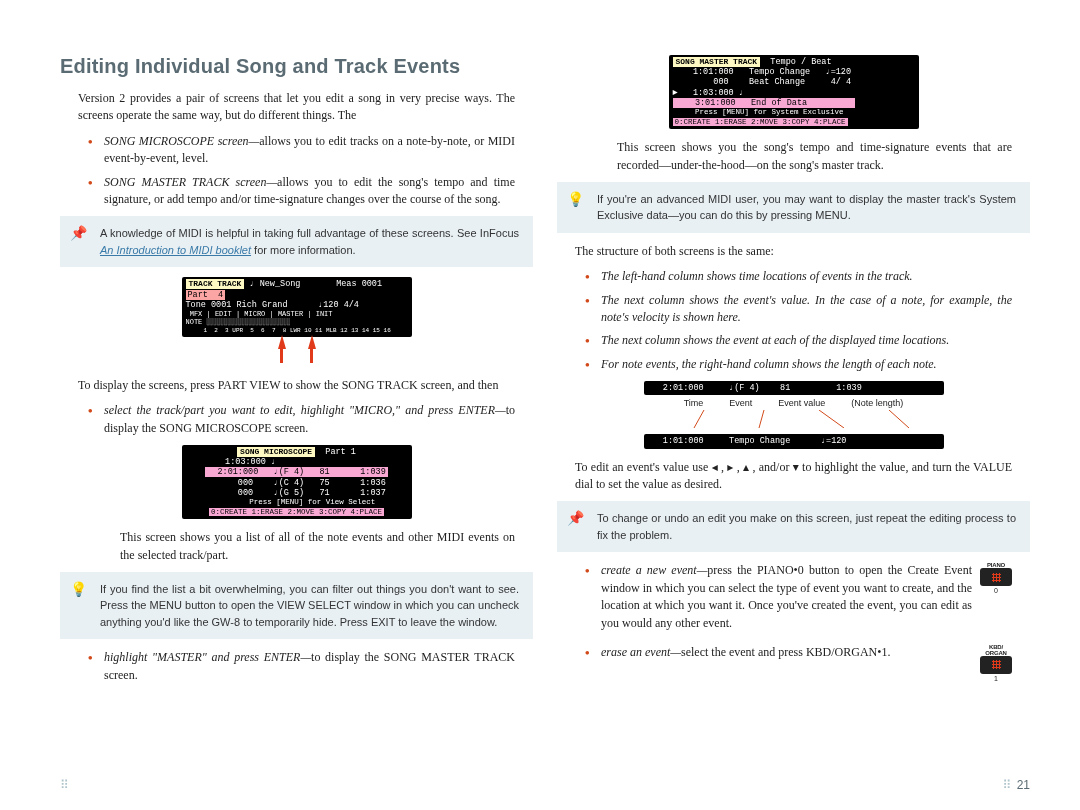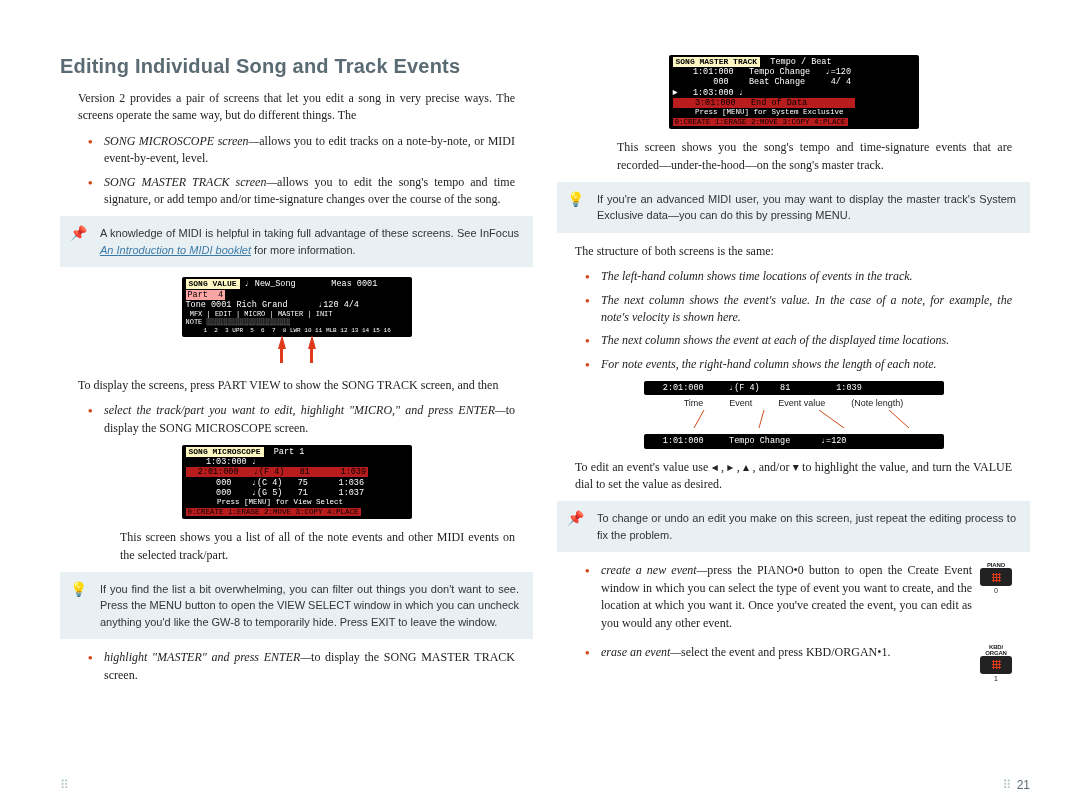--- a/index.html
+++ b/index.html
@@ -14,21 +14,21 @@
   ul.bul li::before { content: "•"; position: absolute; left: 10px; color: #d24a1a; font-size: 13px; font-weight: bold; }
   .ital { font-style: italic; }
   .note { display: flex; align-items: flex-start; background: #e8f0f4; margin: 8px 0 10px 0; padding: 9px 14px 9px 8px; gap: 10px; }
   .note .icon { flex: 0 0 22px; display: flex; align-items: center; justify-content: center; font-size: 14px; color: #5a6b73; }
   .note .text { flex: 1; font-family: 'Trebuchet MS', 'Segoe UI', sans-serif; font-size: 11px; line-height: 1.5; text-align: justify; color: #333; }
   .note a { color: #3a7aa8; font-style: italic; text-decoration: underline; }
   .lcd { margin: 8px auto 10px auto; display: block; }
   .lcd-outer { background: #000; color: #fff; font-family: 'Courier New', monospace; font-size: 8.5px; line-height: 1.2; border-radius: 2px; }
   .lcd-title { background: #fef9c3; color: #000; display: inline-block; font-weight: bold; padding: 0 3px; font-size: 8px; }
   .lcd-row { white-space: pre; padding: 0 4px; }
-  .lcd-inv { background: #b91c1c; color: #000; padding: 0 2px; }
+  .lcd-inv { background: #f9a8d4; color: #000; padding: 0 2px; }
   .arrows { display: flex; justify-content: center; gap: 22px; margin-top: -2px; }
   .arrow { width: 0; height: 0; border-left: 4px solid transparent; border-right: 4px solid transparent; border-bottom: 14px solid #e03a1a; position: relative; }
   .arrow::after { content: ""; position: absolute; top: 14px; left: -1.5px; width: 3px; height: 14px; background: #e03a1a; }
   .footer { position: absolute; bottom: 18px; left: 0; right: 0; display: flex; justify-content: space-between; padding: 0 50px 0 60px; font-family: 'Trebuchet MS', sans-serif; font-size: 12px; color: #5a6b73; }
   .footer .dots { letter-spacing: 1px; color: #b0c4cc; }
   .chart-expl { display: flex; justify-content: center; gap: 26px; font-family: 'Trebuchet MS', sans-serif; font-size: 9px; margin: 3px 0 2px 0; }
   .chart-lines { position: relative; height: 18px; margin-bottom: 6px; }
   .chart-lines svg { width: 100%; height: 100%; }
   .btn-icon { width: 32px; margin-left: auto; margin-bottom: 4px; }
   .btn-icon .btn-top { font-family: 'Trebuchet MS', sans-serif; font-size: 6px; font-weight: bold; text-align: center; letter-spacing: -0.2px; }
@@ -63,40 +63,40 @@
 
     <div class="note">
       <div class="icon">📌</div>
       <div class="text">
         <span>A knowledge of MIDI is helpful in taking full advantage of these screens. See InFocus </span><a href="#">An Introduction to MIDI booklet</a><span> for more information.</span>
       </div>
     </div>
 
     <div class="lcd" style="width:230px;">
       <div class="lcd-outer" style="padding:2px 0 3px 0;">
-        <div class="lcd-row"><span class="lcd-title">SONG VALUE</span> ♩ <span>New_Song</span>       <span>Meas 0001</span></div>
+        <div class="lcd-row"><span class="lcd-title">TRACK TRACK</span> ♩ <span>New_Song</span>       <span>Meas 0001</span></div>
         <div class="lcd-row"><span style="background:#fca5a5;color:#000;padding:0 2px;">Part  4</span></div>
         <div class="lcd-row"><span>Tone 0001 Rich Grand</span>      <span>♩120 4/4</span></div>
         <div class="lcd-row" style="font-size:7px;"> MFX | EDIT | MICRO | MASTER | INIT </div>
         <div class="lcd-row" style="font-size:7px;">NOTE ░░░░░░░░░░░░░░░░░░░░</div>
         <div class="lcd-row" style="font-size:6px;">     1  2  3 UPR  5  6  7  8 LWR 10 11 MLB 12 13 14 15 16</div>
       </div>
       <div class="arrows">
         <div class="arrow"></div>
         <div class="arrow"></div>
       </div>
     </div>
 
     <p class="body" style="margin-top:28px;">To display the screens, press PART VIEW to show the SONG TRACK screen, and then</p>
     <ul class="bul">
       <li><span class="ital">select the track/part you want to edit, highlight "MICRO," and press ENTER—</span><span>to display the SONG MICROSCOPE screen.</span></li>
     </ul>
 
     <div class="lcd" style="width:230px;">
-      <div class="lcd-outer" style="padding:2px 0 2px 0;">
+      <div class="lcd-outer" style="padding:2px 0 2px 0;text-align:center;">
         <div class="lcd-row"><span class="lcd-title">SONG MICROSCOPE</span>  <span>Part 1</span></div>
         <div class="lcd-row">    1:03:000 ♩                      </div>
         <div class="lcd-row"><span class="lcd-inv">  2:01:000   ♩(F 4)   81      1:039</span></div>
         <div class="lcd-row">      000    ♩(C 4)   75      1:036</div>
         <div class="lcd-row">      000    ♩(G 5)   71      1:037</div>
         <div class="lcd-row" style="font-size:7.5px;">       Press [MENU] for View Select</div>
         <div class="lcd-row"><span class="lcd-inv" style="font-size:7.5px;">0:CREATE 1:ERASE 2:MOVE 3:COPY 4:PLACE</span></div>
       </div>
     </div>
 

